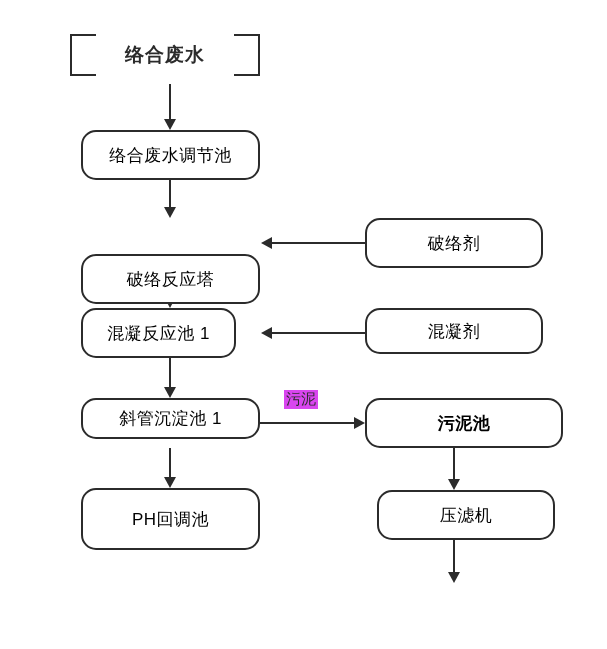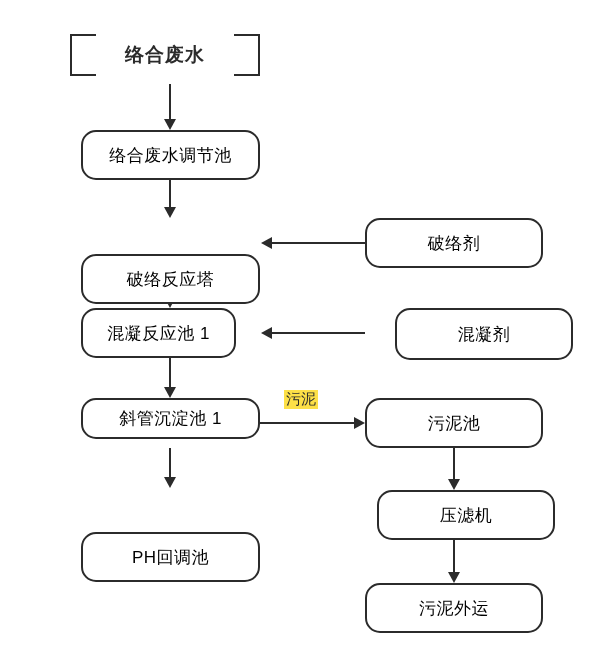--- a/index.html
+++ b/index.html
@@ -100,21 +100,21 @@
     border-top: 6.5px solid transparent;
     border-bottom: 6.5px solid transparent;
     border-left: 11px solid #2b2b2b;
   }
   .edge-label {
     position: absolute;
     font-size: 15px;
     color: #2b2b2b;
     white-space: nowrap;
     z-index: 2;
-    background: #fde047;
+    background: #d946ef;
     padding: 0 2px;
   }
 </style>
 </head>
 <body>
 
 <div id="canvas">
 
   <div class="bracket left"></div>
   <div class="title-text">络合废水</div>
@@ -133,44 +133,43 @@
   <div class="node" style="left:365px; top:218px; width:178px; height:50px;">破络剂</div>
 
   <div class="hline" style="left:272px; top:241.8px; width:93px;"></div>
   <div class="arrowhead left" style="left:261px; top:236.5px;"></div>
 
   <div class="vline" style="left:169px; top:268px; height:30px;"></div>
   <div class="arrowhead down" style="left:163.5px; top:297px;"></div>
 
   <div class="node" style="left:81px; top:308px; width:155px; height:50px;">混凝反应池 1</div>
 
-  <div class="node" style="left:365px; top:308px; width:178px; height:52px;margin-left:30px;">混凝剂</div>
+  <div class="node" style="left:365px; top:308px; width:178px; height:46px;">混凝剂</div>
 
   <div class="hline" style="left:272px; top:331.8px; width:93px;"></div>
   <div class="arrowhead left" style="left:261px; top:326.5px;"></div>
 
   <div class="vline" style="left:169px; top:358px; height:30px;"></div>
   <div class="arrowhead down" style="left:163.5px; top:387px;"></div>
 
   <div class="node" style="left:81px; top:398px; width:179px; height:41px;">斜管沉淀池 1</div>
 
   <div class="hline" style="left:260px; top:421.8px; width:95px;"></div>
   <div class="arrowhead right" style="left:354px; top:416.5px;"></div>
   <div class="edge-label" style="left:284px; top:390px;">污泥</div>
 
-  <div class="node" style="left:365px; top:398px; width:178px; height:50px;">污泥池</div>
+  <div class="node" style="left:365px; top:398px; width:198px; height:50px;font-weight:bold;">污泥池</div>
 
   <div class="vline" style="left:169px; top:448px; height:30px;"></div>
   <div class="arrowhead down" style="left:163.5px; top:477px;"></div>
 
-  <div class="node" style="left:81px; top:488px; width:179px; height:50px;margin-top:44px;">PH回调池</div>
+  <div class="node" style="left:81px; top:488px; width:179px; height:62px;">PH回调池</div>
 
   <div class="vline" style="left:453px; top:448px; height:32px;"></div>
   <div class="arrowhead down" style="left:447.5px; top:479px;"></div>
 
   <div class="node" style="left:365px; top:490px; width:178px; height:50px;margin-left:12px;">压滤机</div>
 
   <div class="vline" style="left:453px; top:540px; height:33px;"></div>
   <div class="arrowhead down" style="left:447.5px; top:572px;"></div>
 
-  <div class="node" style="left:365px; top:583px; width:178px; height:50px;">污泥外运</div>
 
 </div>
 
 </body></html>

